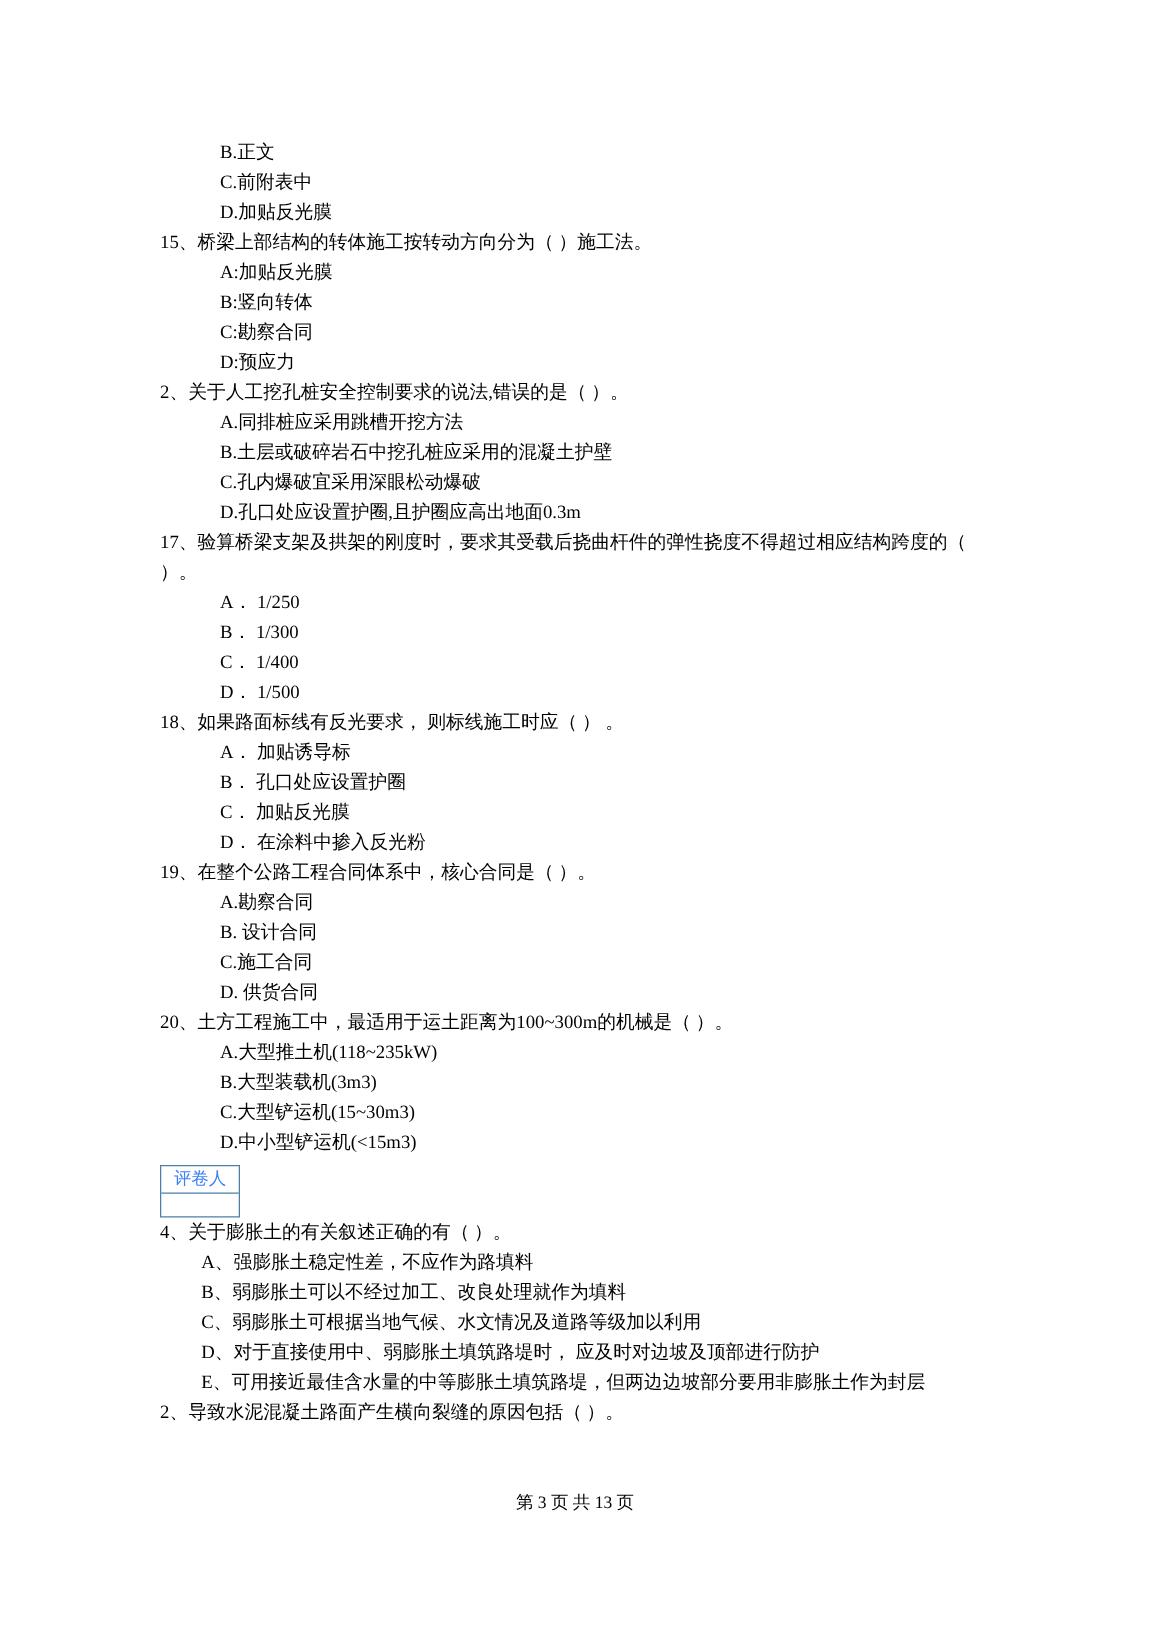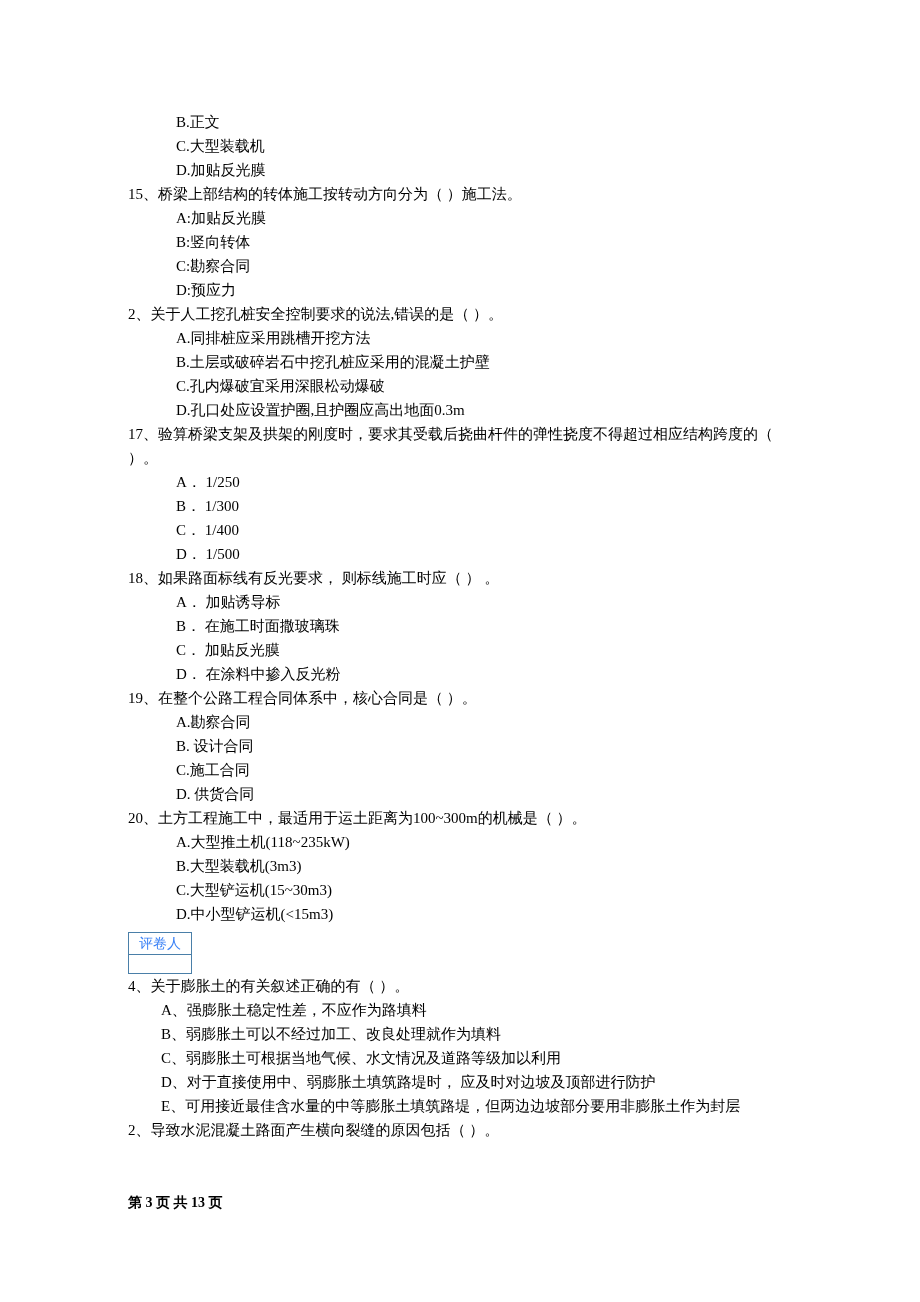--- a/index.html
+++ b/index.html
@@ -44,31 +44,30 @@
     .section-title {
       display: inline;
       font-weight: bold;
       font-family: "SimSun", "宋体", serif;
     }
     .section-title-wrap {
       margin-top: 4px;
       padding-left: 110px;
     }
     .footer {
-      text-align: left;
+      text-align: center;
       font-size: 14px;
       margin-top: 50px;
-      font-weight: bold;
     }
   </style>
 </head>
 <body>
 
 <div class="option"><span>B.正文</span></div>
-<div class="option"><span>C.大型装载机</span></div>
+<div class="option"><span>C.前附表中</span></div>
 <div class="option"><span>D.加贴反光膜</span></div>
 
 <div class="question-stem">15、桥梁上部结构的转体施工按转动方向分为（   ）施工法。</div>
 <div class="option">A:加贴反光膜</div>
 <div class="option">B:竖向转体</div>
 <div class="option">C:勘察合同</div>
 <div class="option">D:预应力</div>
 
 <div class="question-stem">2、关于人工挖孔桩安全控制要求的说法,错误的是（    ）。</div>
 <div class="option">A.同排桩应采用跳槽开挖方法</div>
@@ -77,21 +76,21 @@
 <div class="option">D.孔口处应设置护圈,且护圈应高出地面0.3m</div>
 
 <div class="question-stem">17、验算桥梁支架及拱架的刚度时，要求其受载后挠曲杆件的弹性挠度不得超过相应结构跨度的（     ）。</div>
 <div class="option">A． 1/250</div>
 <div class="option">B． 1/300</div>
 <div class="option">C． 1/400</div>
 <div class="option">D． 1/500</div>
 
 <div class="question-stem">18、如果路面标线有反光要求， 则标线施工时应（     ） 。</div>
 <div class="option">A． 加贴诱导标</div>
-<div class="option">B． 在施工时面撒玻璃珠</div>
+<div class="option">B． 孔口处应设置护圈</div>
 <div class="option">C． 加贴反光膜</div>
 <div class="option">D． 在涂料中掺入反光粉</div>
 
 <div class="question-stem">19、在整个公路工程合同体系中，核心合同是（     ）。</div>
 <div class="option">A.勘察合同</div>
 <div class="option">B. 设计合同</div>
 <div class="option">C.施工合同</div>
 <div class="option">D. 供货合同</div>
 
 <div class="question-stem">20、土方工程施工中，最适用于运土距离为100~300m的机械是（     ）。</div>

